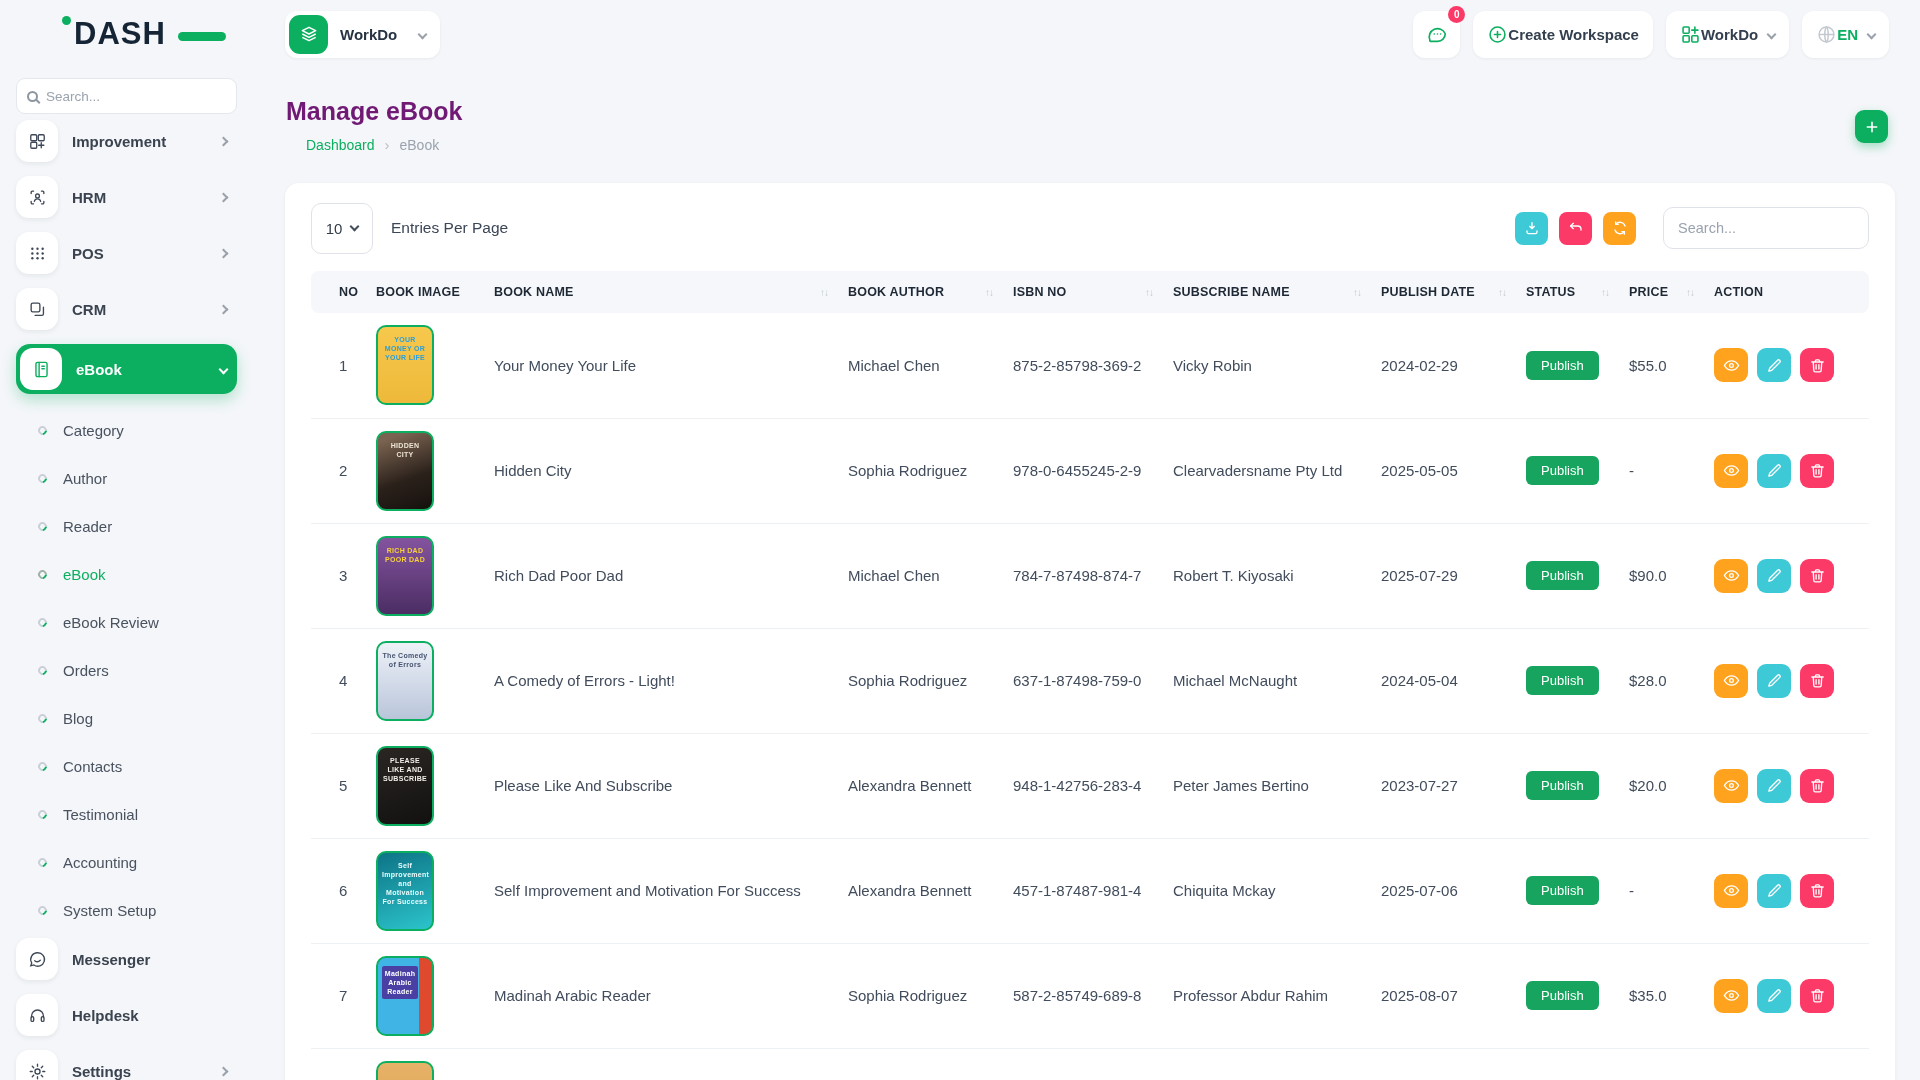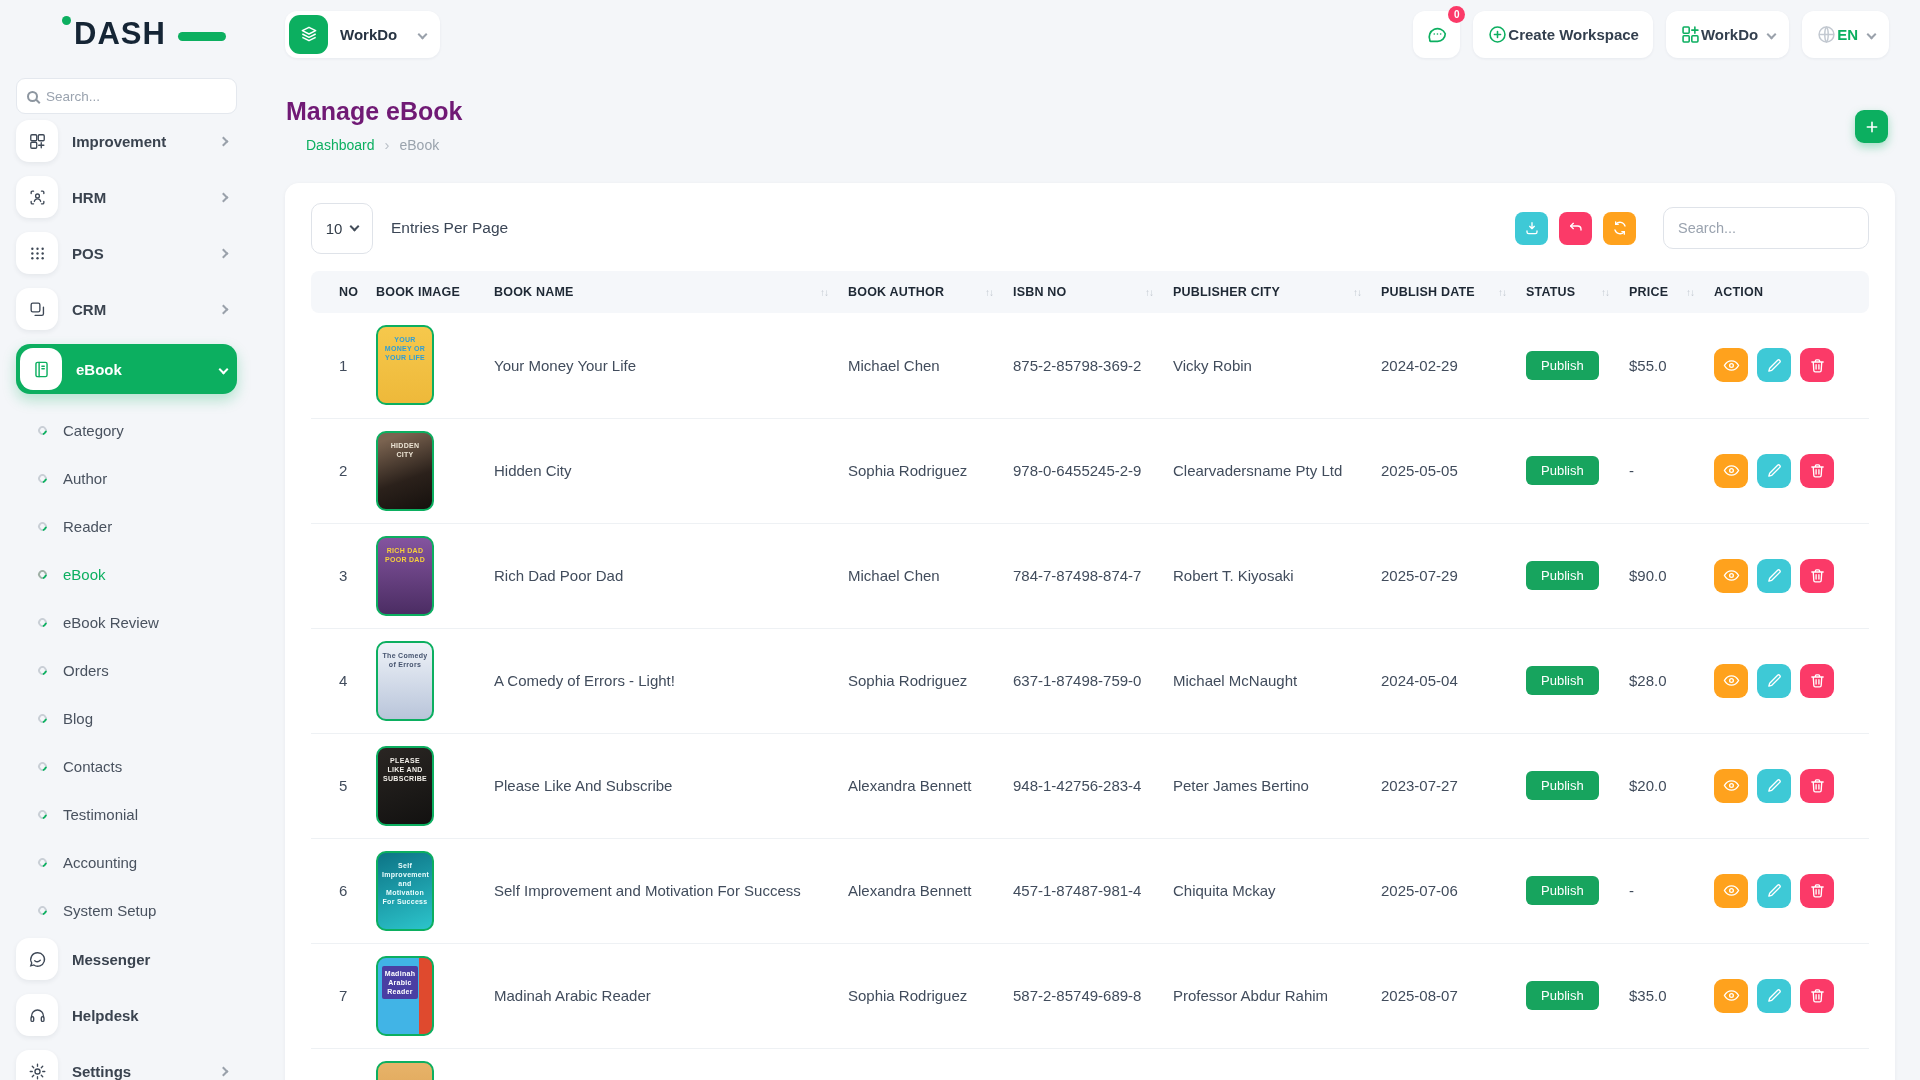--- a/index.html
+++ b/index.html
@@ -366,21 +366,21 @@
         <col style="width:85px">
         <col style="width:165px">
     </colgroup>
     <thead>
         <tr>
           <th class="col-no"><span>NO</span></th>
           <th><span>BOOK IMAGE</span></th>
           <th><span>BOOK NAME</span><span class="sort">↑↓</span></th>
           <th><span>BOOK AUTHOR</span><span class="sort">↑↓</span></th>
           <th><span>ISBN NO</span><span class="sort">↑↓</span></th>
-          <th><span>PUBLISHER CITY</span><span class="sort">↑↓</span></th>
+          <th><span>SUBSCRIBE NAME</span><span class="sort">↑↓</span></th>
           <th><span>PUBLISH DATE</span><span class="sort">↑↓</span></th>
           <th><span>STATUS</span><span class="sort">↑↓</span></th>
           <th><span>PRICE</span><span class="sort">↑↓</span></th>
           <th><span>ACTION</span></th>
         </tr>
       </thead>
     <tbody>
         <tr>
           <td class="col-no">1</td>
           <td>

